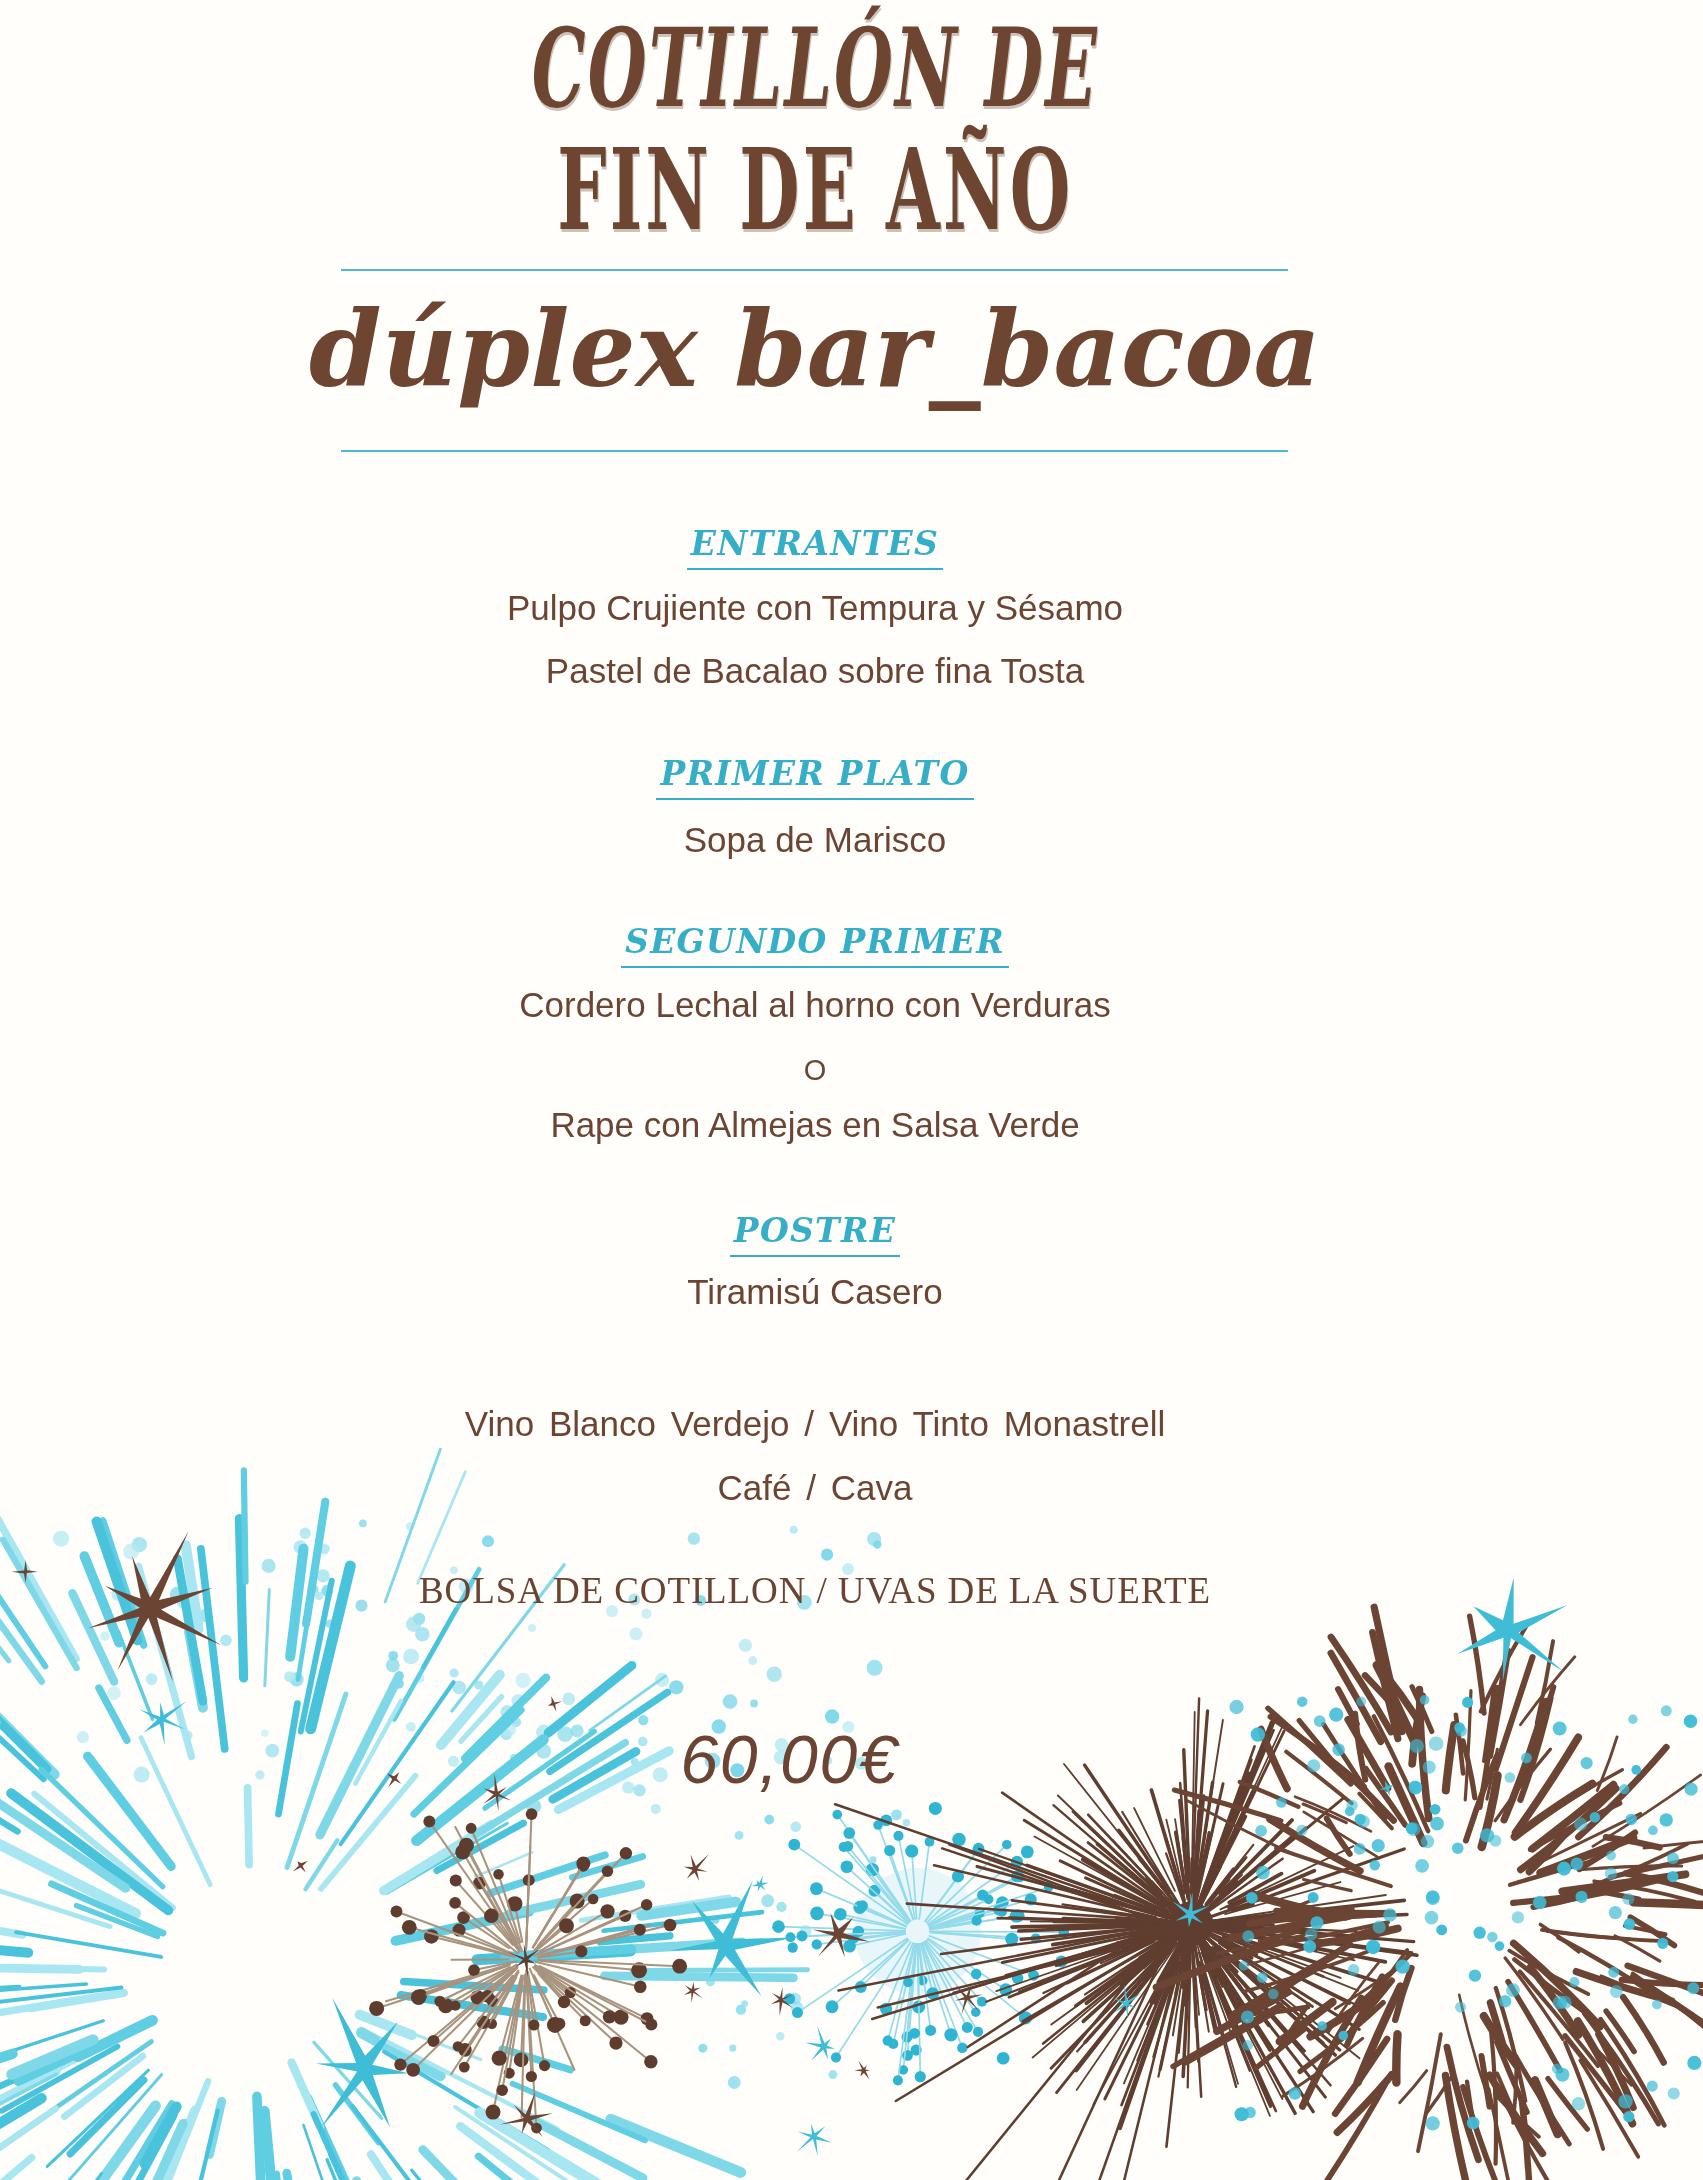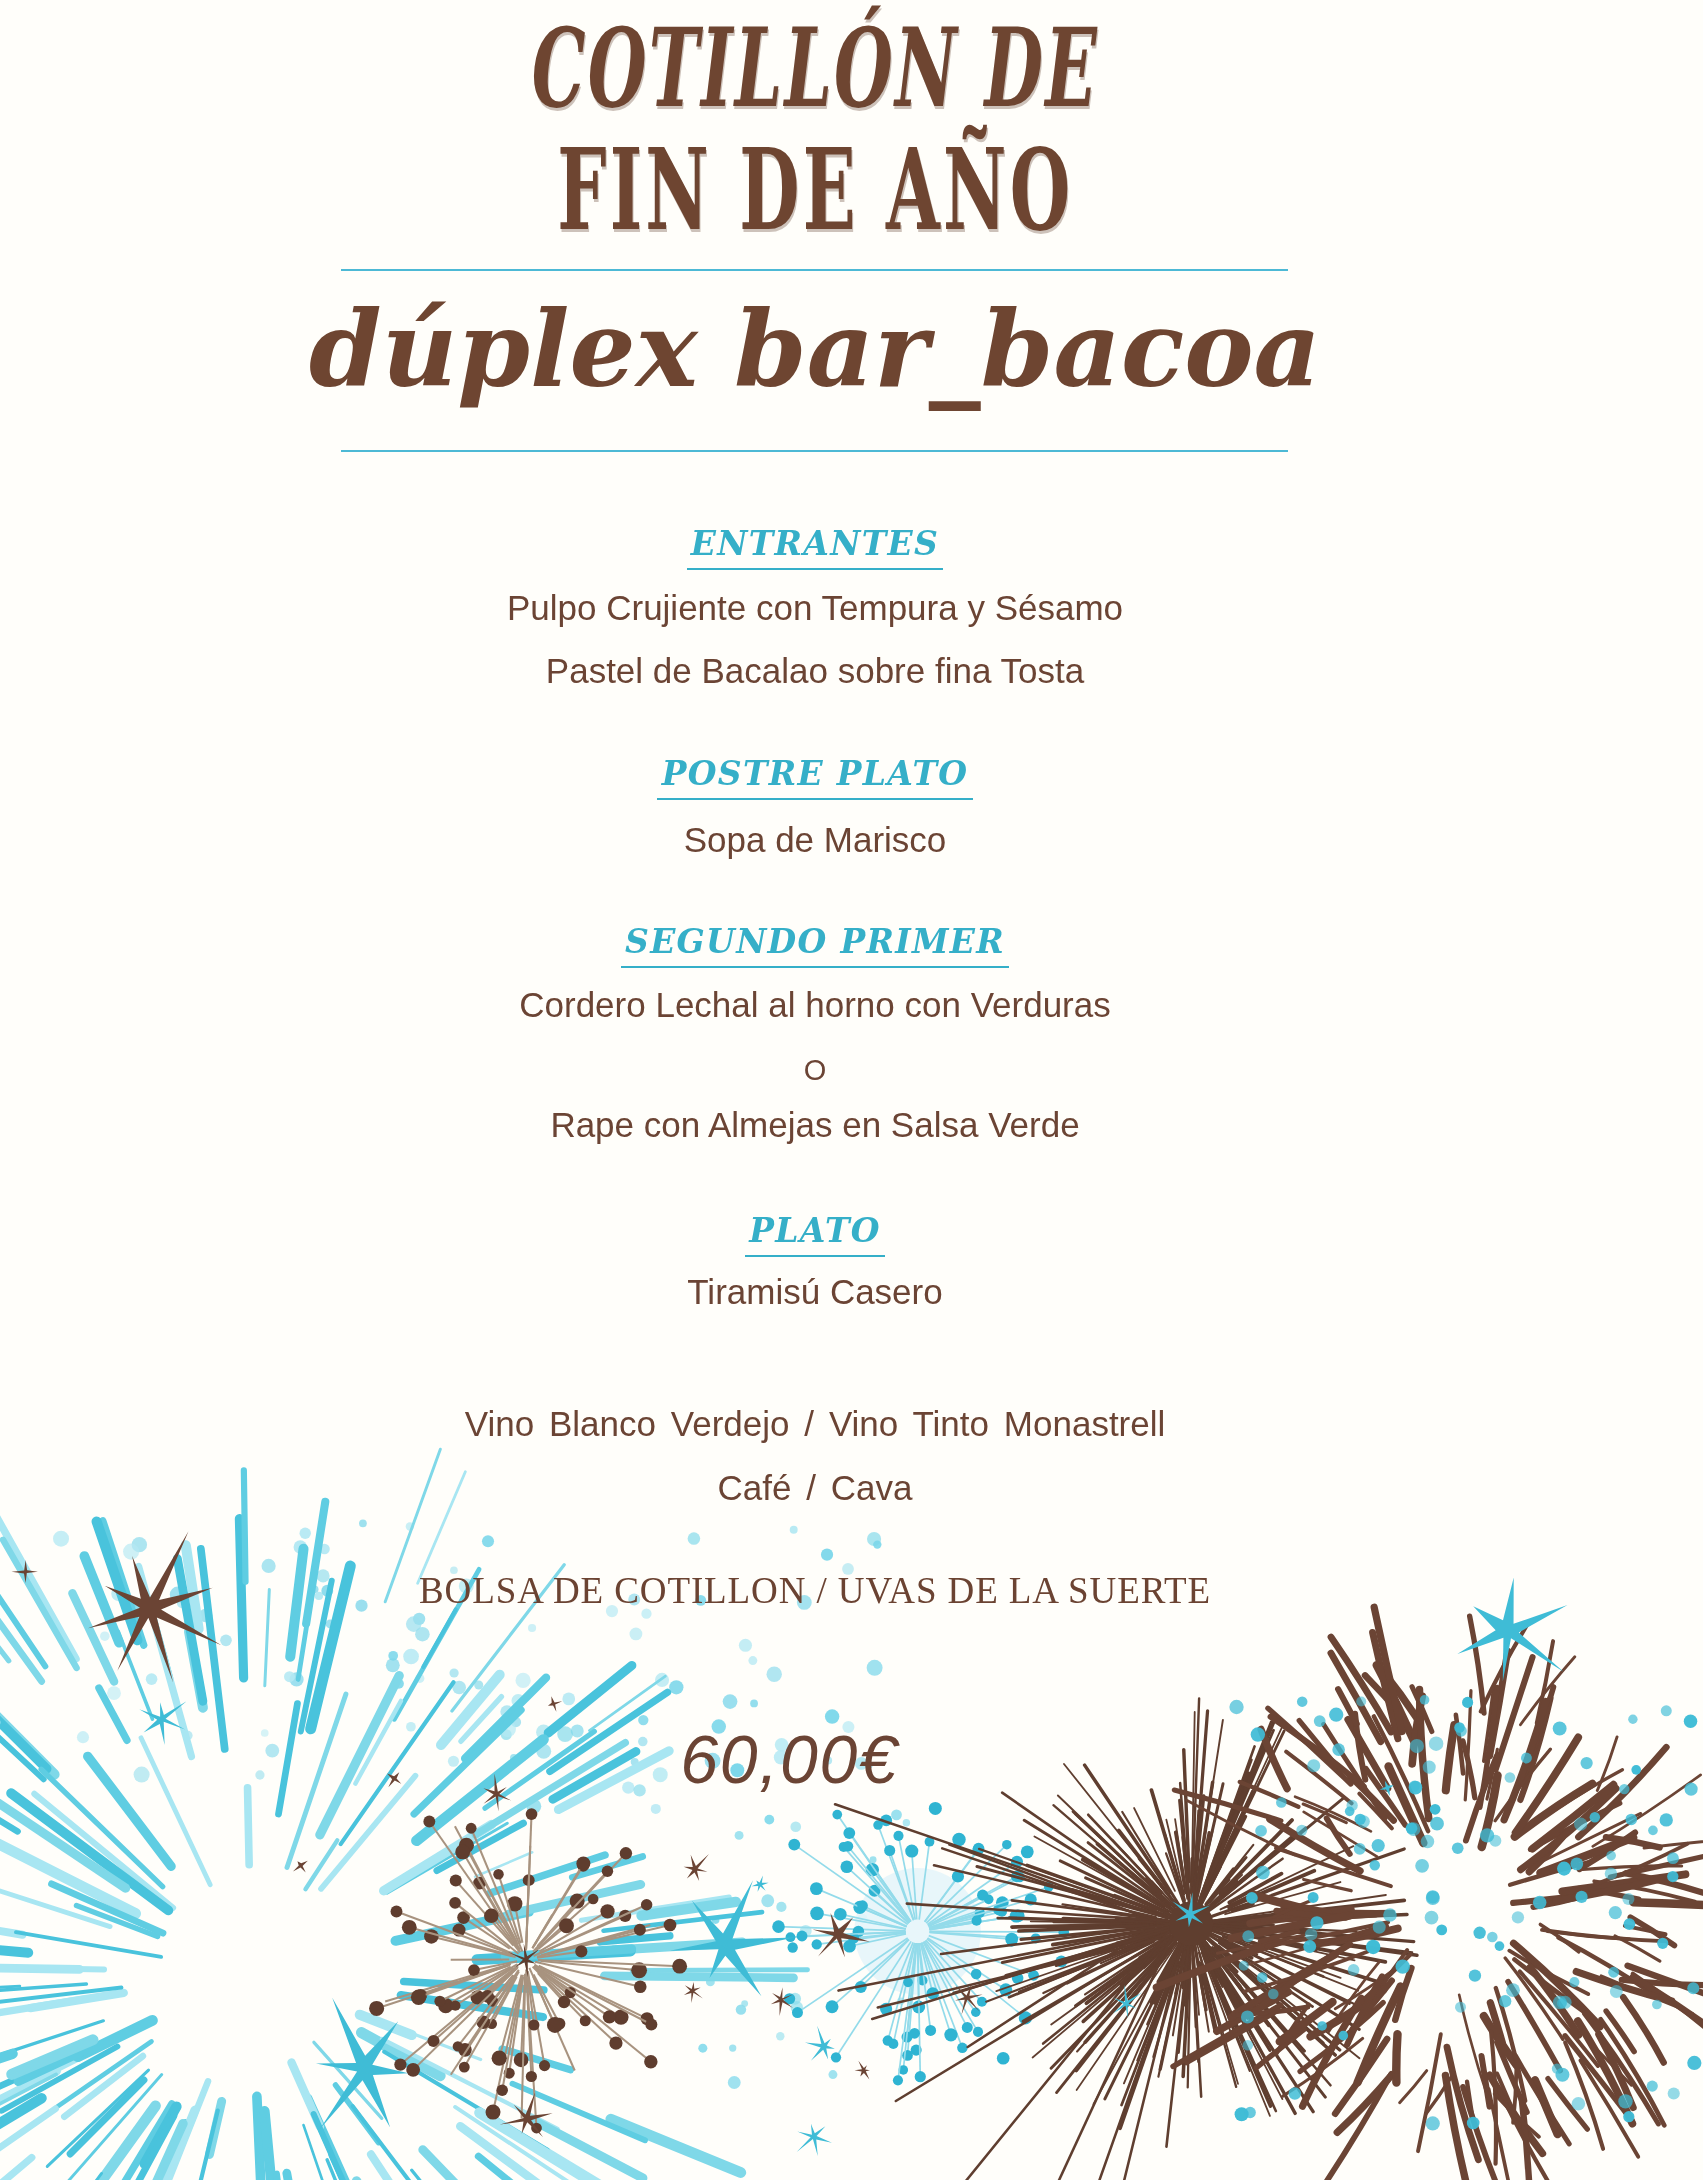--- a/index.html
+++ b/index.html
@@ -1300,33 +1300,33 @@
 
   <hr class="rule" id="rule2">
 
   <div class="block section-heading" id="h-entrantes">
     <span>ENTRANTES</span>
   </div>
   <div class="block dish" id="d-pulpo">Pulpo Crujiente con Tempura y Sésamo</div>
   <div class="block dish" id="d-pastel">Pastel de Bacalao sobre fina Tosta</div>
 
   <div class="block section-heading" id="h-primer">
-    <span>POSTRE PLATO</span>
+    <span>PRIMER PLATO</span>
   </div>
   <div class="block dish" id="d-sopa">Sopa de Marisco</div>
 
   <div class="block section-heading" id="h-segundo">
     <span>SEGUNDO PRIMER</span>
   </div>
   <div class="block dish" id="d-cordero">Cordero Lechal al horno con Verduras</div>
   <div class="block dish" id="d-o">O</div>
   <div class="block dish" id="d-rape">Rape con Almejas en Salsa Verde</div>
 
   <div class="block section-heading" id="h-postre">
-    <span>PLATO</span>
+    <span>POSTRE</span>
   </div>
   <div class="block dish" id="d-tiramisu">Tiramisú Casero</div>
 
   <div class="block dish" id="d-vinos">Vino Blanco Verdejo  /  Vino Tinto Monastrell</div>
   <div class="block dish" id="d-cafe">Café  /  Cava</div>
 
   <div class="block" id="extras">BOLSA DE COTILLON / UVAS DE LA SUERTE</div>
 
   <div class="block" id="price">60,00€</div>
 

